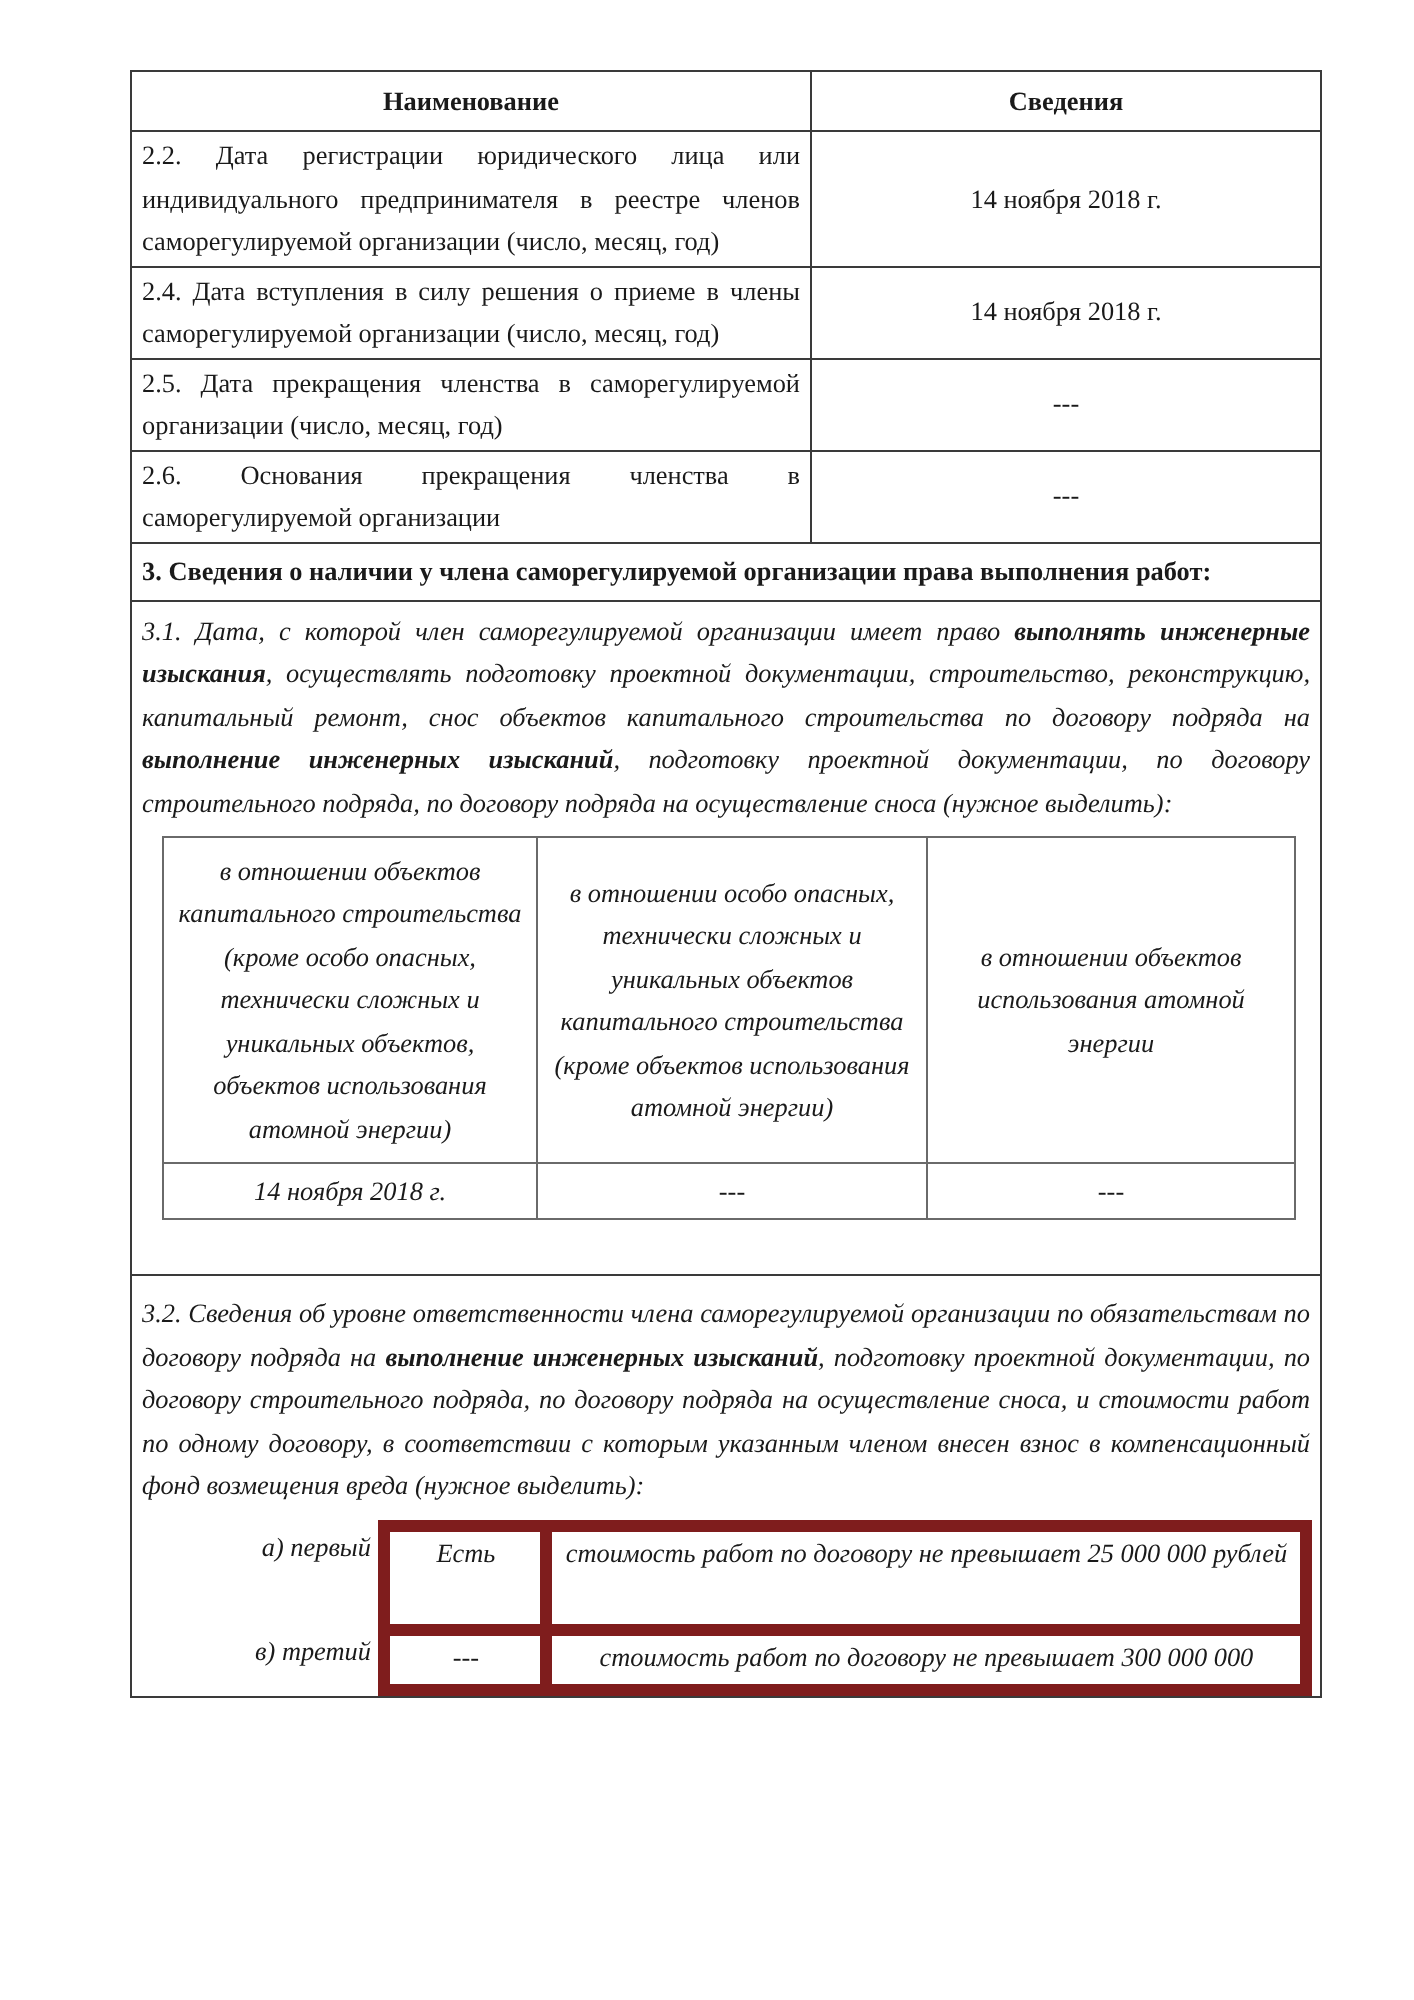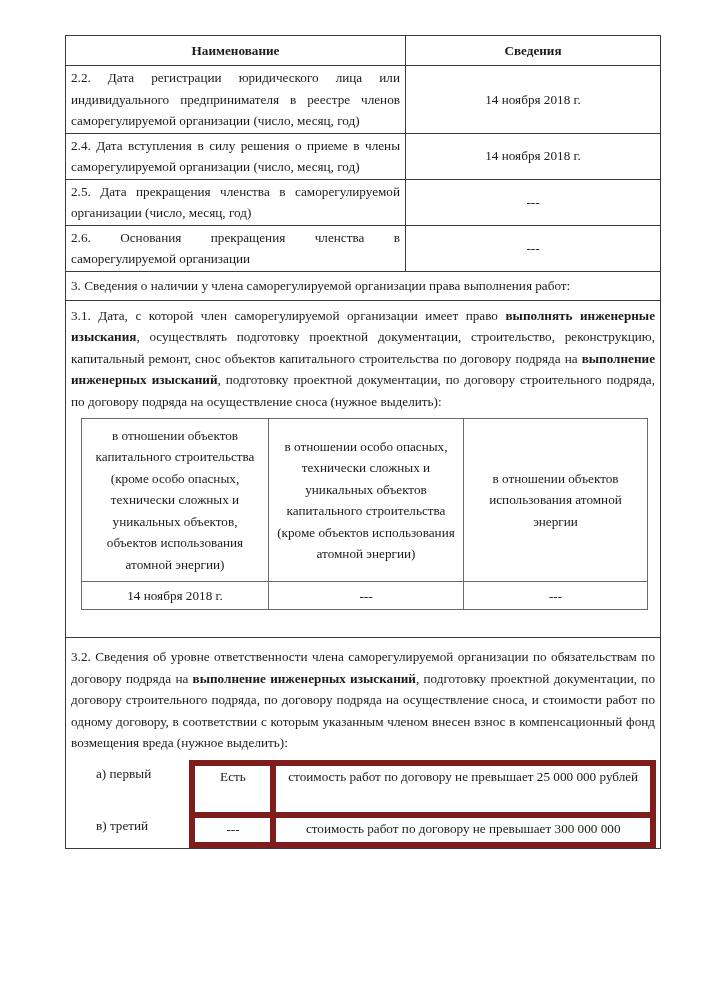--- a/index.html
+++ b/index.html
@@ -11,37 +11,37 @@
   .page { position: absolute; left: 65px; top: 35px; width: 595px; }
   table.outer {
     width: 595px; border-collapse: collapse; table-layout: fixed; border-radius: 19px;
   }
   table.outer td, table.outer th {
     border: 1px solid #3a3a3a; vertical-align: middle; line-height: 21.5px;
   }
   th.head { font-weight: bold; text-align: center; height: 29px; padding: 0; }
   td.name { text-align: justify; padding: 1px 5px 1px 5px; text-align-last: left; font-family: Liberation Serif, serif; }
   td.val { text-align: center; padding: 0 4px; }
-  td.section { font-weight: normal; padding: 3px 5px; height: 22px; }
-  td.block { padding: 4px 5px 0 5px; text-align: justify; vertical-align: top; }
+  td.section { font-weight: bold; padding: 3px 5px; height: 22px; }
+  td.block { padding: 4px 5px 0 5px; text-align: justify; vertical-align: top; font-style: italic; }
   .para { text-align: justify; line-height: 21.5px; }
   .para b { font-weight: bold; }
   table.inner1 {
     margin: 6px 0 0 10px; width: 566px; border-collapse: collapse; table-layout: fixed;
   }
   table.inner1 td {
     border: 1px solid #6a6a6a; text-align: center; vertical-align: middle;
     line-height: 21.5px; padding: 0 6px;
   }
   table.inner1 tr.hdr td { height: 162px; }
   table.inner1 tr.vals td { height: 27px; }
   .spacer1 { height: 27px; }
   table.inner2 { margin: 6px 0 0 0; width: 585px; border-collapse: collapse; table-layout: fixed; }
   table.inner2 td { vertical-align: top; line-height: 21.5px; text-align: center; padding: 0 4px; }
-  table.inner2 td.lvl { border: none; text-align: left; padding-left: 25px; }
+  table.inner2 td.lvl { border: none; text-align: right; padding-left: 25px; }
   table.inner2 td.has, table.inner2 td.desc { border: 6px solid #7f1d1d; }
   table.inner2 tr.r td { height: 46px; }
   table.inner2 tr.r.last td { height: 24px; }
 </style>
 </head>
 <body>
 
 <div class="page">
   <table class="outer">
     <colgroup>

